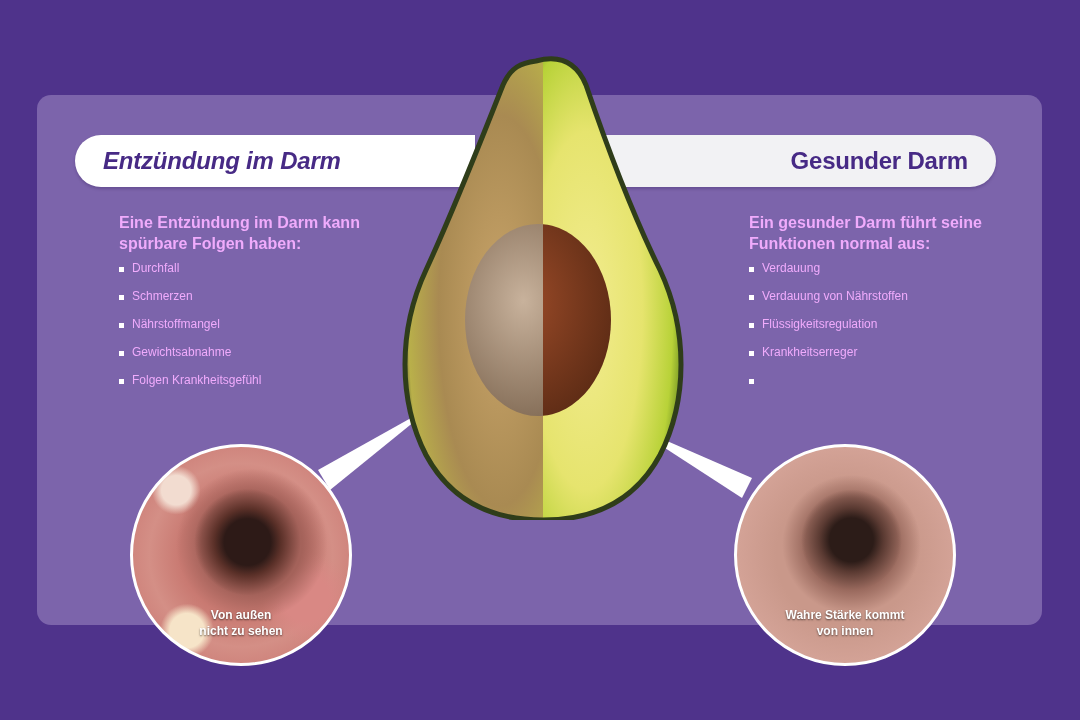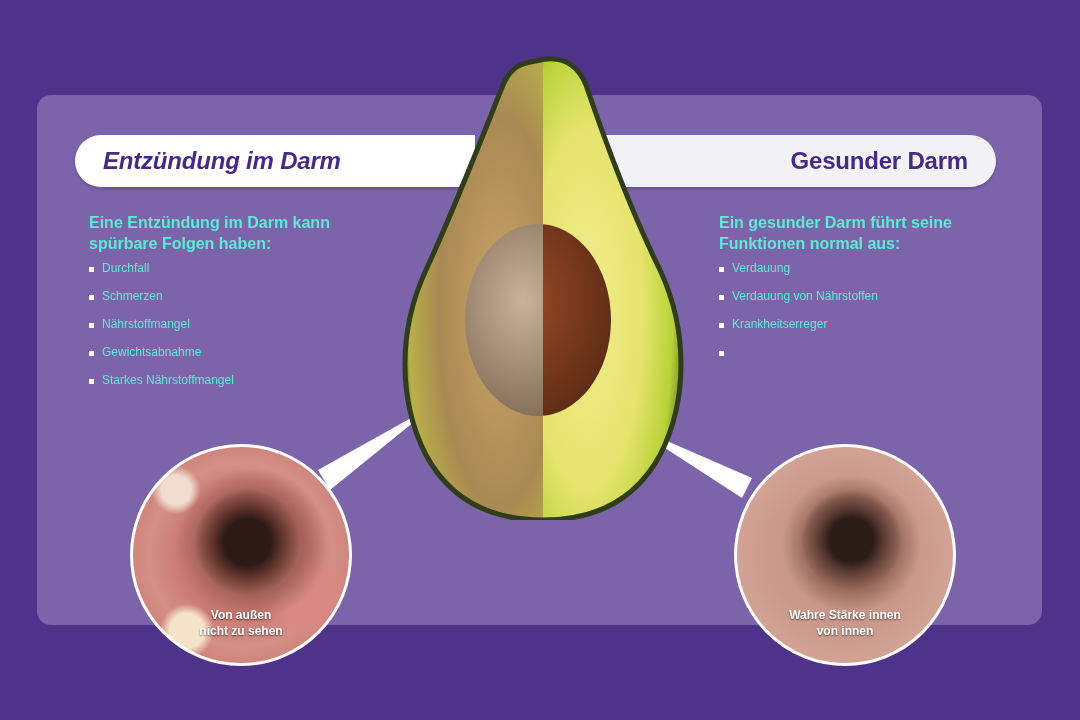--- a/index.html
+++ b/index.html
@@ -14,21 +14,21 @@
   }
   .pill {
     position:absolute; top:135px; height:52px; background:#ffffff;
     display:flex; align-items:center;
     box-shadow:0 2px 3px rgba(40,20,80,0.25);
   }
   .pill-left { left:75px; width:400px; border-radius:26px 0 0 26px; padding-left:28px; box-sizing:border-box;font-style:italic; }
   .pill-right { left:600px; width:396px; border-radius:0 26px 26px 0; justify-content:flex-end; padding-right:28px; box-sizing:border-box; background:#f2f2f4; }
   .pill-title { color:#472a85; font-weight:bold; font-size:24px; letter-spacing:-0.2px; }
 
-  .textblock { position:absolute; color:#5eead4; }
+  .textblock { position:absolute; color:#f0abfc;margin-left:30px; }
   .tb-left { left:89px; top:212px; width:300px; }
   .tb-right { left:719px; top:212px; width:300px; }
   .intro { font-weight:bold; font-size:16px; line-height:21px; margin-bottom:4px; }
   .blist { list-style:none; margin:0; padding:0; }
   .blist li { position:relative; padding-left:13px; font-size:12px; line-height:21px; margin-bottom:7px; }
   .blist li .bullet {
     position:absolute; left:0; top:9px; width:5px; height:5px; background:#ffffff;
   }
 
   
@@ -79,32 +79,33 @@
 <div class="textblock tb-left">
   <div class="intro">
     <div>Eine Entzündung im Darm kann</div>
     <div>spürbare Folgen haben:</div>
   </div>
   <ul class="blist">
     <li><span class="bullet"></span><span>Durchfall</span></li>
     <li><span class="bullet"></span><span>Schmerzen</span></li>
     <li><span class="bullet"></span><span>Nährstoffmangel</span></li>
     <li><span class="bullet"></span><span>Gewichtsabnahme</span></li>
-    <li><span class="bullet"></span><span>Starkes Nährstoffmangel</span></li>
+    <li><span class="bullet"></span><span>Folgen Krankheitsgefühl</span></li>
   </ul>
 </div>
 
 <div class="textblock tb-right">
   <div class="intro">
     <div>Ein gesunder Darm führt seine</div>
     <div>Funktionen normal aus:</div>
   </div>
   <ul class="blist">
     <li><span class="bullet"></span><span>Verdauung</span></li>
     <li><span class="bullet"></span><span>Verdauung von Nährstoffen</span></li>
+    <li><span class="bullet"></span><span>Flüssigkeitsregulation</span></li>
     <li><span class="bullet"></span><span>Krankheitserreger</span></li>
     <li style="width:170px"><span class="bullet"></span></li>
   </ul>
 </div>
 
 <svg class="pointers" viewBox="0 0 1080 720">
   <polygon points="436,404 318,470 330,490" fill="#ffffff"></polygon>
   <polygon points="628,424 752,478 742,498" fill="#ffffff"></polygon>
 </svg>
 
@@ -151,16 +152,16 @@
 
 <div class="circle c-left">
   <div class="caption">
     <div>Von außen</div>
     <div><span class="u">nicht</span><span> zu sehen</span></div>
   </div>
 </div>
 
 <div class="circle c-right">
   <div class="caption">
-    <div>Wahre Stärke innen</div>
+    <div>Wahre Stärke kommt</div>
     <div>von innen</div>
   </div>
 </div>
 
 </body></html>

